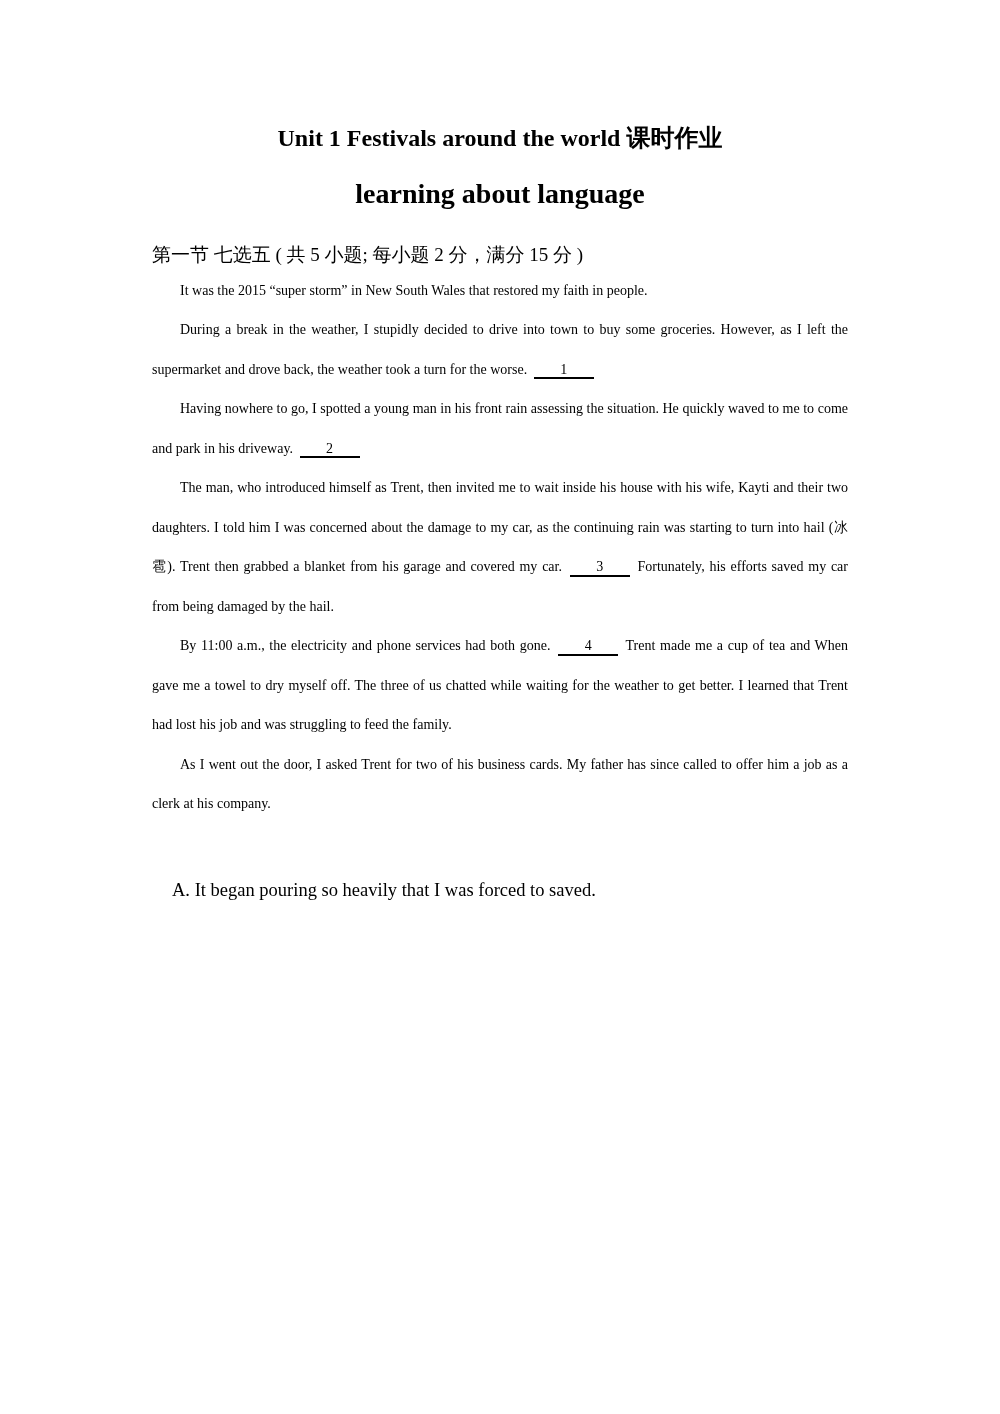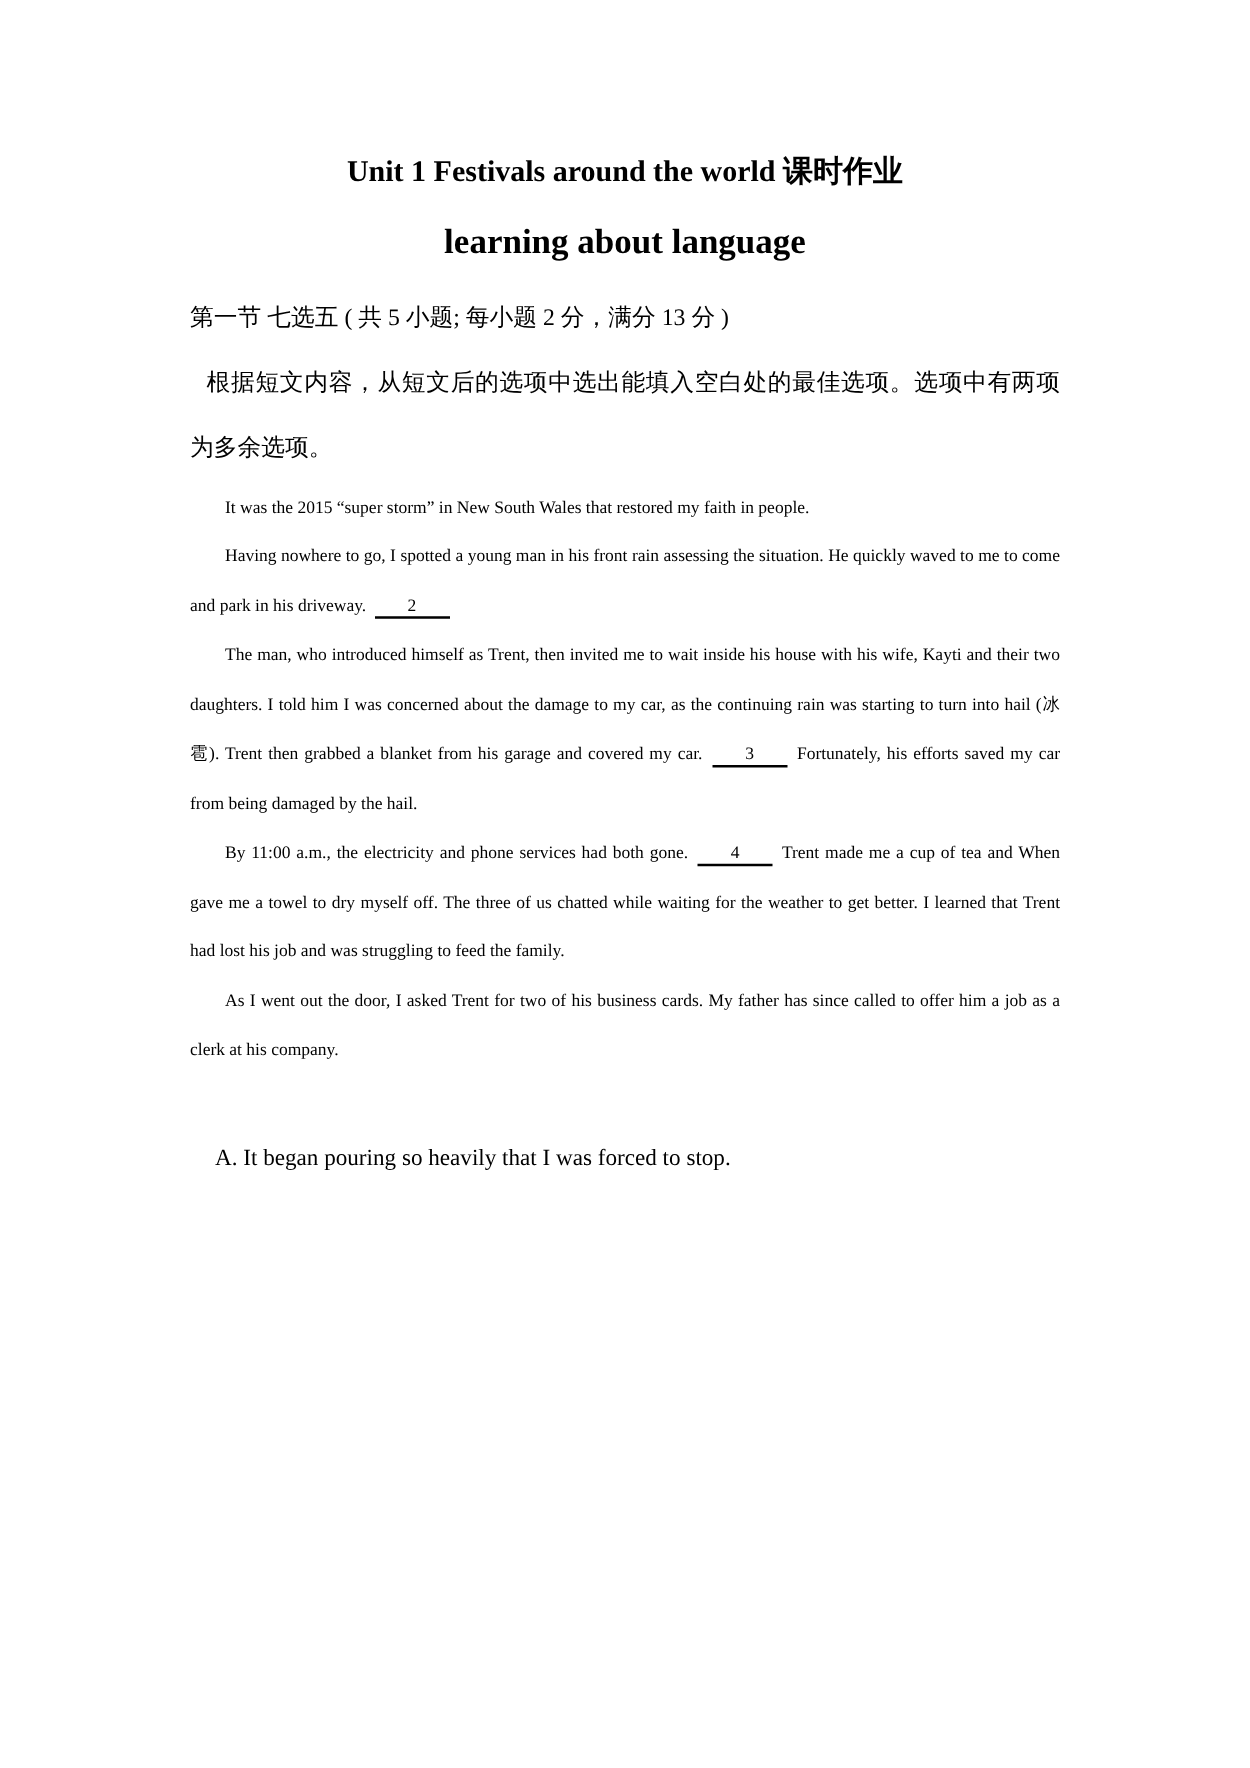--- a/index.html
+++ b/index.html
@@ -46,25 +46,25 @@
   .options p {
     font-size: 18.5px; line-height: 40px; margin: 0;
   }
 </style>
 </head>
 <body>
 
 <div class="page">
   <h1 class="title">Unit 1 Festivals around the world 课时作业</h1>
   <h2 class="subtitle">learning about language</h2>
-  <p class="section">第一节  七选五 ( 共 5 小题; 每小题 2 分，满分 13 分 )</p>
-  <p class="instructions">根据短文内容，从短文后的选项中选出能填入空白处的最佳选项。选项中有两项为多余选项。</p>
+  <p class="section">第一节  七选五 ( 共 5 小题; 每小题 2 分，满分 15 分 )</p>
   <div class="passage">
       <p><span>It was the 2015 “super storm” in New South Wales that restored my faith in people.</span></p>
+      <p><span>During a break in the weather, I stupidly decided to drive into town to buy some groceries. However, as I left the supermarket and drove back, the weather took a turn for the worse. </span><span class="blank">1</span></p>
       <p><span>Having nowhere to go, I spotted a young man in his front rain assessing the situation. He quickly waved to me to come and park in his driveway. </span><span class="blank">2</span></p>
       <p><span>The man, who introduced himself as Trent, then invited me to wait inside his house with his wife, Kayti and their two daughters. I told him I was concerned about the damage to my car, as the continuing rain was starting to turn into hail (冰雹). Trent then grabbed a blanket from his garage and covered my car. </span><span class="blank">3</span><span> Fortunately, his efforts saved my car from being damaged by the hail.</span></p>
       <p><span>By 11:00 a.m., the electricity and phone services had both gone. </span><span class="blank">4</span><span> Trent made me a cup of tea and When gave me a towel to dry myself off. The three of us chatted while waiting for the weather to get better. I learned that Trent had lost his job and was struggling to feed the family.</span></p>
       <p><span>As I went out the door, I asked Trent for two of his business cards. My father has since called to offer him a job as a clerk at his company.</span></p>
     </div>
   <div class="options">
-      <p><span>A. </span><span>It began pouring so heavily that I was forced to stop.</span></p>
+      <p><span>A. </span><span>It began pouring so heavily that I was forced to saved.</span></p>
     </div>
 </div>
 
 </body></html>

